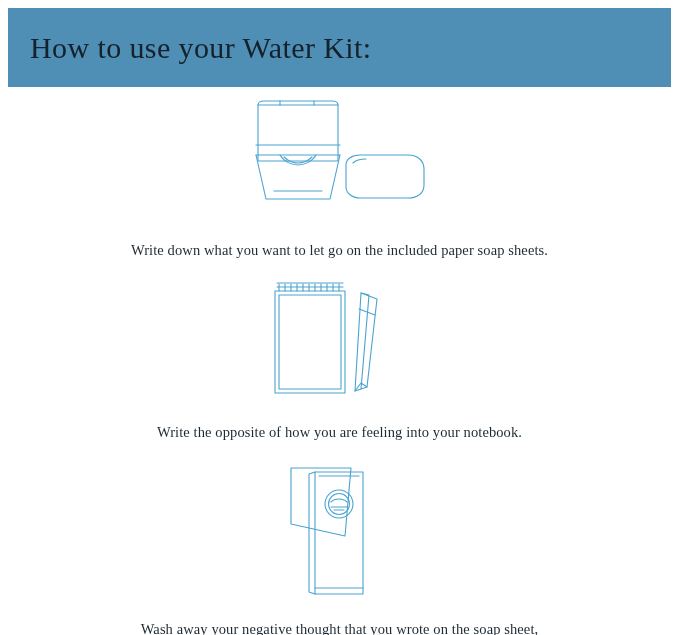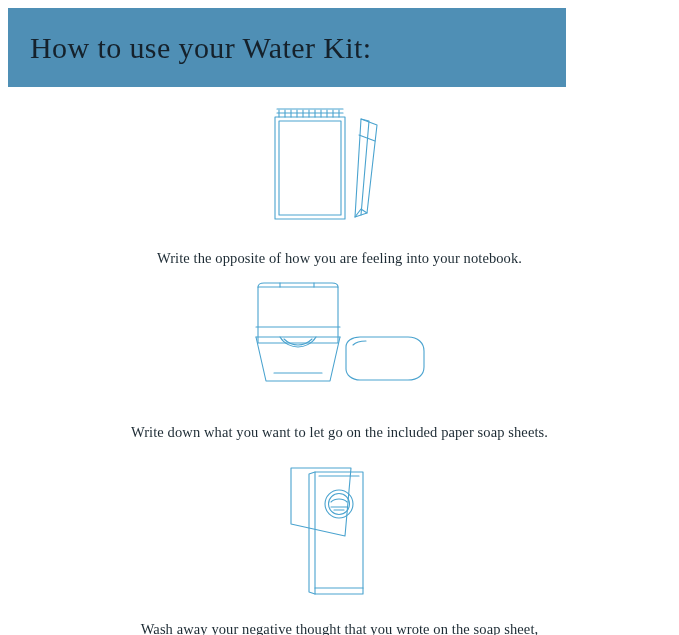--- a/index.html
+++ b/index.html
@@ -17,21 +17,21 @@
     position: relative;
     width: 679px;
     height: 635px;
     background: #ffffff;
     box-sizing: border-box;
   }
   .header-band {
     position: absolute;
     left: 8px;
     top: 8px;
-    width: 558px;
+    width: 663px;
     height: 79px;
     background: #4f8fb5;
     display: flex;
     align-items: center;
   }
   .header-title {
     font-family: "Liberation Serif", serif;
     font-size: 30px;
     color: #15212b;
     letter-spacing: 0.4px;
@@ -74,40 +74,20 @@
 <body>
 
 <div class="page">
 
   <div class="header-band">
     <div class="header-title">How to use your Water Kit:</div>
   </div>
 
   <div class="content">
 
-    <div class="step step-2">
-      <div class="step-art">
-        <svg width="150" height="122" viewBox="0 0 150 122" fill="none" stroke="#4aa3cf" stroke-width="1.1" stroke-linejoin="round" stroke-linecap="round">
-
-          <path d="M10 12 H80 V114 H10 Z"></path>
-          <path d="M14 16 H76 V110 H14 Z"></path>
-
-          <path d="M14 12 V5 M20 12 V5 M26 12 V5 M32 12 V5 M38 12 V5 M44 12 V5 M50 12 V5 M56 12 V5 M62 12 V5 M68 12 V5 M74 12 V5"></path>
-          <path d="M12 8 H78"></path>
-          <path d="M12 4 H78"></path>
-
-          <path d="M96 14 L112 20 L102 108 L90 112 Z"></path>
-          <path d="M96 14 L104 16 L96 110"></path>
-          <path d="M94 30 L110 36"></path>
-          <path d="M90 112 L96 104 L102 108"></path>
-        </svg>
-      </div>
-      <div class="caption">Write the opposite of how you are feeling into your notebook.</div>
-    </div>
-
     <div class="step step-1">
       <div class="step-art">
         <svg width="180" height="118" viewBox="0 0 180 118" fill="none" stroke="#4aa3cf" stroke-width="1.1" stroke-linejoin="round" stroke-linecap="round">
 
           <path d="M8 6 H88 V62 H8 Z"></path>
           <path d="M8 6 C8 4, 10 2, 14 2 H82 C86 2, 88 4, 88 6"></path>
           <path d="M30 2 V6"></path>
           <path d="M64 2 V6"></path>
 
           <path d="M6 46 H90"></path>
@@ -118,20 +98,40 @@
           <path d="M30 56 C34 63, 42 66, 48 66 C54 66, 62 63, 66 56"></path>
           <path d="M34 58 C38 62, 44 64, 48 64 C52 64, 58 62, 62 58"></path>
 
           <path d="M24 92 H72"></path>
 
           <path d="M96 66 C96 60, 102 56, 110 56 H158 C168 56, 174 62, 174 70 V86 C174 94, 168 99, 158 99 H110 C102 99, 96 94, 96 88 Z"></path>
           <path d="M103 64 C106 61, 111 60, 116 60"></path>
         </svg>
       </div>
       <div class="caption">Write down what you want to let go on the included paper soap sheets.</div>
+    </div>
+
+    <div class="step step-2">
+      <div class="step-art">
+        <svg width="150" height="122" viewBox="0 0 150 122" fill="none" stroke="#4aa3cf" stroke-width="1.1" stroke-linejoin="round" stroke-linecap="round">
+
+          <path d="M10 12 H80 V114 H10 Z"></path>
+          <path d="M14 16 H76 V110 H14 Z"></path>
+
+          <path d="M14 12 V5 M20 12 V5 M26 12 V5 M32 12 V5 M38 12 V5 M44 12 V5 M50 12 V5 M56 12 V5 M62 12 V5 M68 12 V5 M74 12 V5"></path>
+          <path d="M12 8 H78"></path>
+          <path d="M12 4 H78"></path>
+
+          <path d="M96 14 L112 20 L102 108 L90 112 Z"></path>
+          <path d="M96 14 L104 16 L96 110"></path>
+          <path d="M94 30 L110 36"></path>
+          <path d="M90 112 L96 104 L102 108"></path>
+        </svg>
+      </div>
+      <div class="caption">Write the opposite of how you are feeling into your notebook.</div>
     </div>
 
     <div class="step step-3">
       <div class="step-art">
         <svg width="110" height="138" viewBox="0 0 110 138" fill="none" stroke="#4aa3cf" stroke-width="1.1" stroke-linejoin="round" stroke-linecap="round">
 
           <path d="M6 6 H66 L60 74 L6 62 Z"></path>
 
           <path d="M30 10 H78 V132 H30 Z"></path>
           <path d="M30 10 L24 12 L24 130 L30 132"></path>

